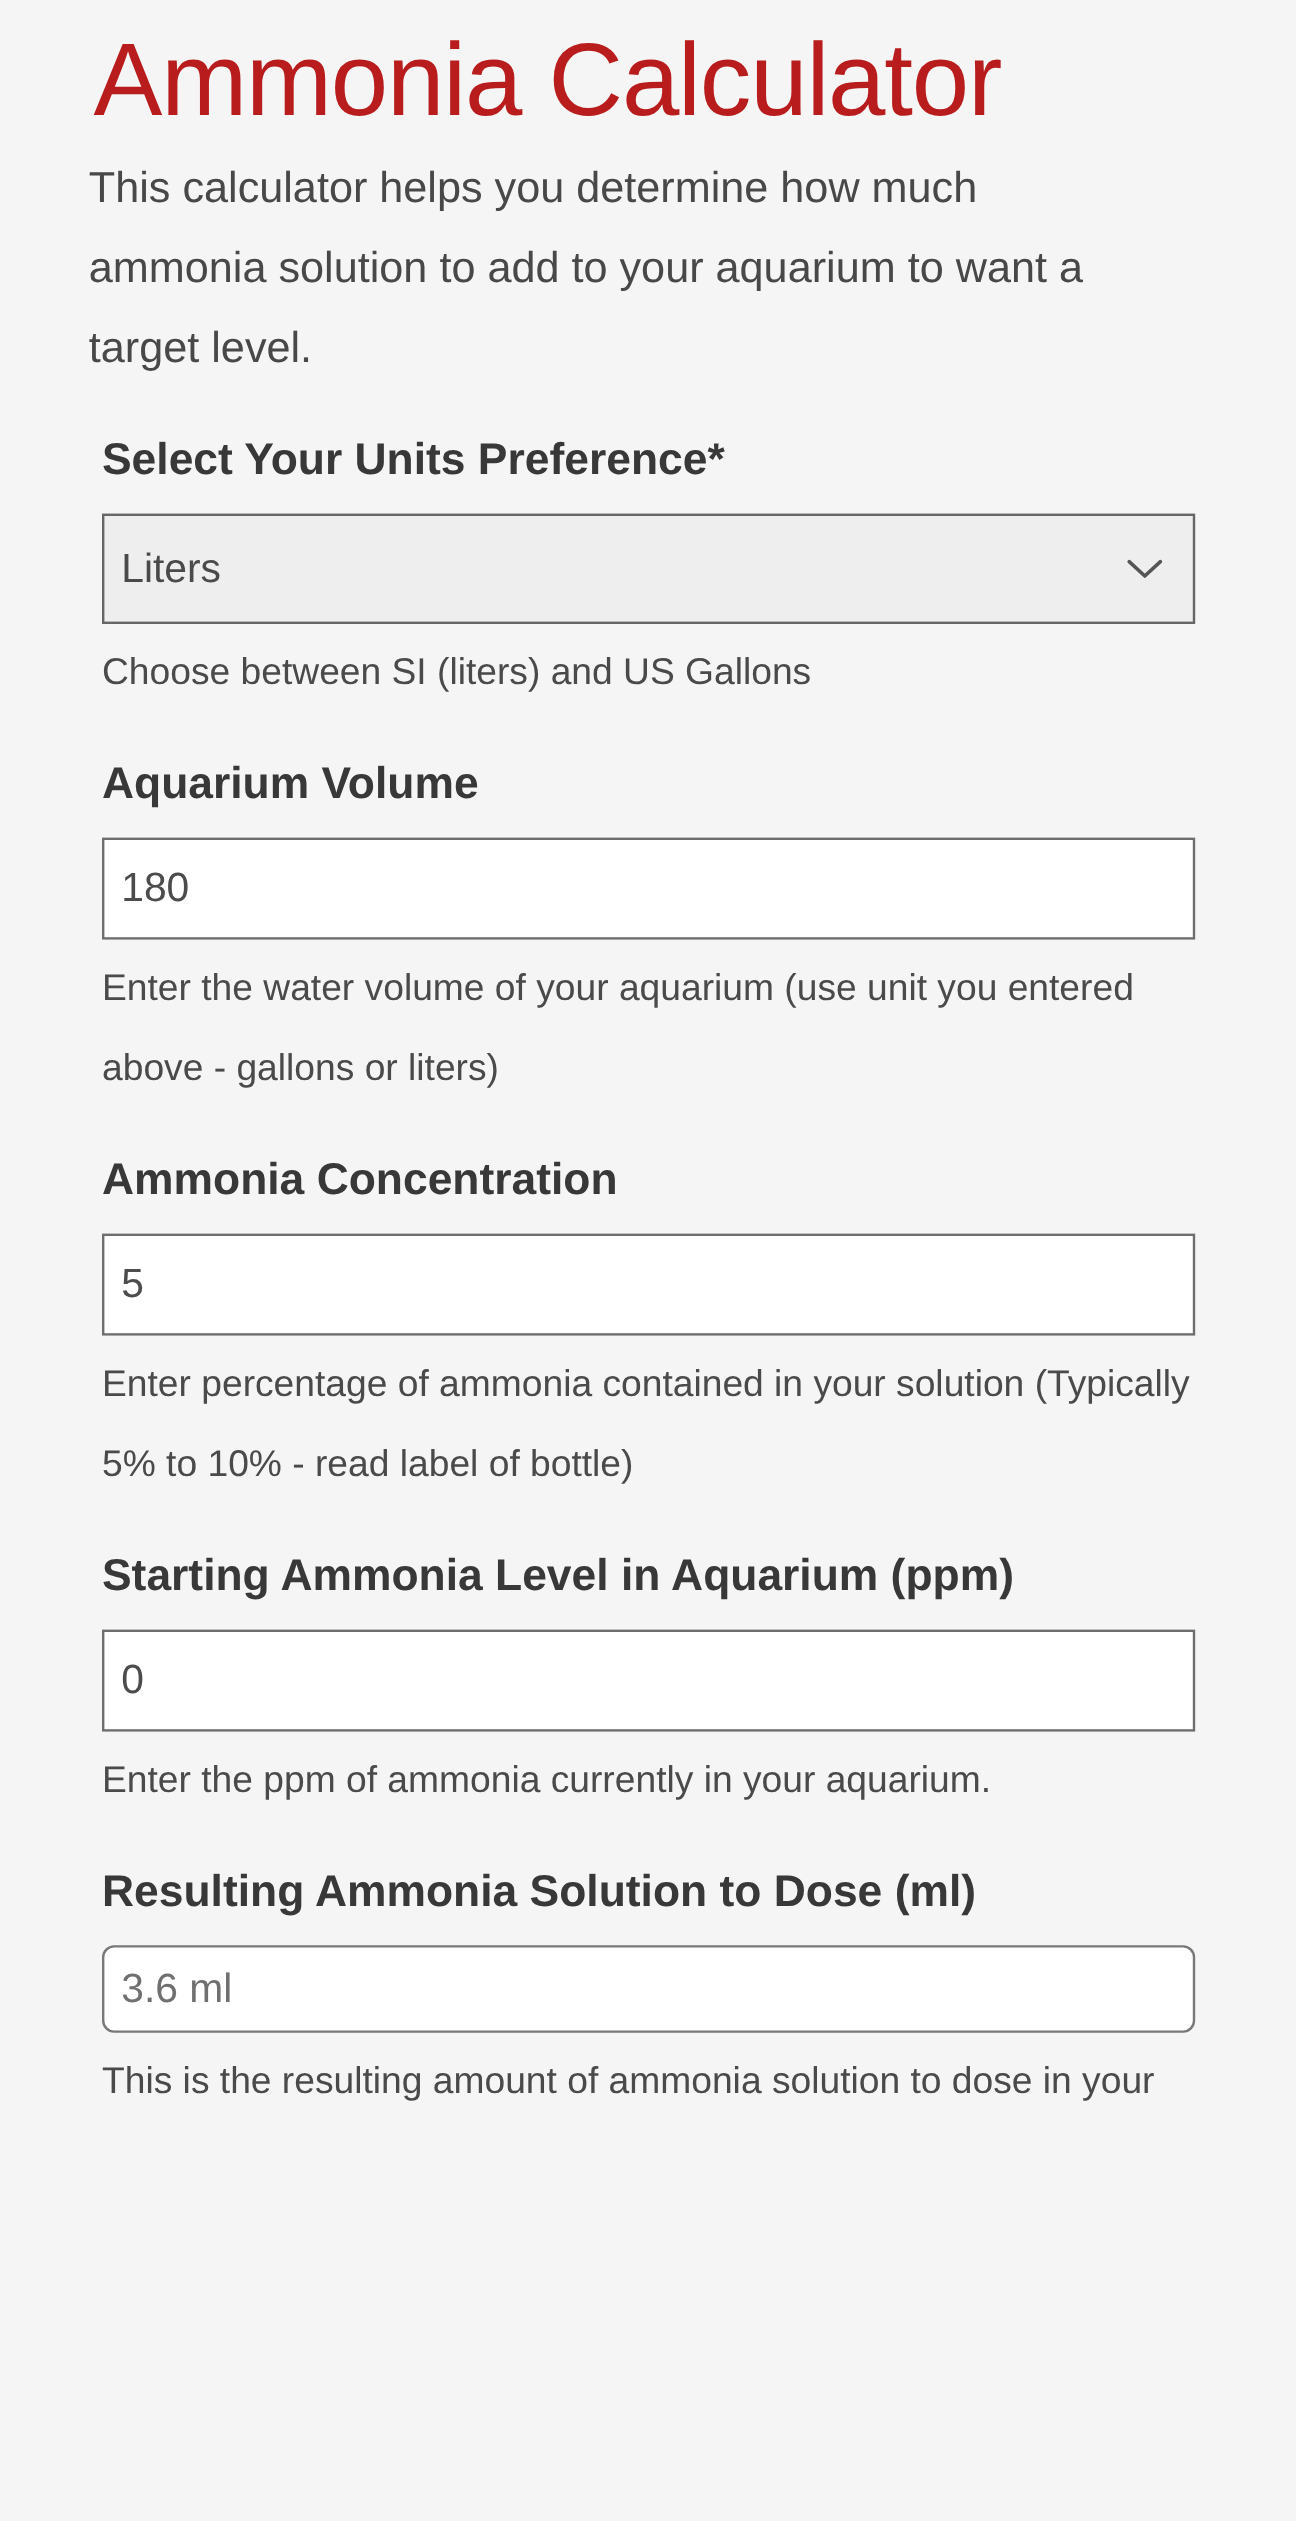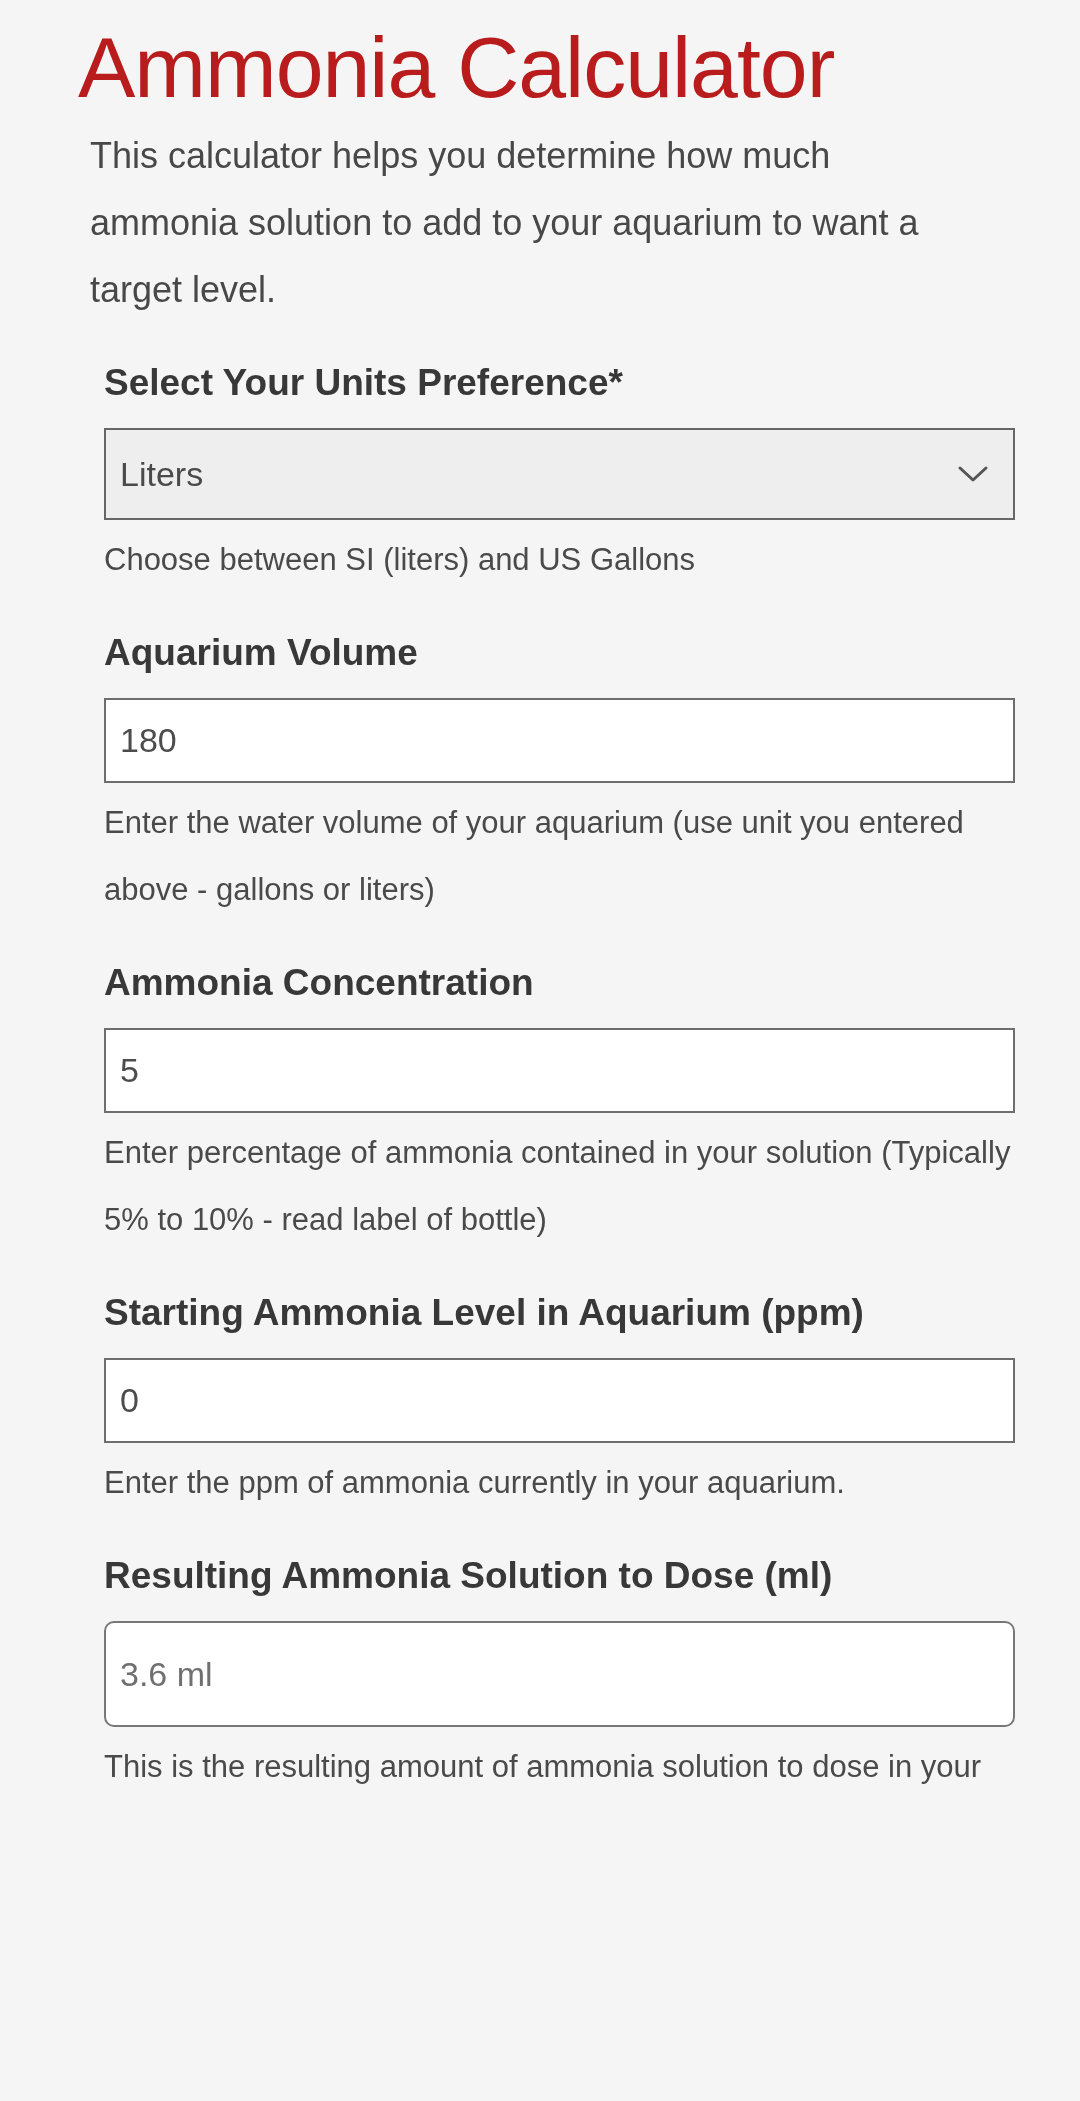--- a/index.html
+++ b/index.html
@@ -7,47 +7,47 @@
     width:1080px;height:2101px;overflow:hidden;
     background:#f5f5f5;
     font-family:"Liberation Sans", sans-serif;
     -webkit-font-smoothing:antialiased;
   }
   .page{padding:0 0 0 74px;width:1006px;}
   .title{
     font-size:86px;font-weight:400;color:#b91c1c;
     line-height:1.05;margin:22px 0 0 4px;letter-spacing:-1px;
   }
-  .intro{margin-top:10px;margin-left:16px;}
+  .intro{margin-top:10px;}
   .intro .line{
     font-size:36px;color:#484848;line-height:67px;white-space:nowrap;
   }
   .form{margin-left:11px;}
-  .field{width:911px;margin-left:19px;}
+  .field{width:911px;}
   .field-label{
     margin-top:38px;margin-bottom:24px;
     font-size:37px;font-weight:700;color:#383838;line-height:43px;
     white-space:nowrap;
   }
   .select-box{
     box-sizing:border-box;width:911px;height:92px;
     background:#eeeeee;border:2px solid #666666;
     display:flex;align-items:center;justify-content:space-between;
     padding:0 24px 0 14px;cursor:pointer;
   }
   .select-value{font-size:34px;color:#4a4a4a;}
   .chevron{display:block;}
   .text-input{
     box-sizing:border-box;display:block;width:911px;height:85px;
     background:#ffffff;border:2px solid #6e6e6e;border-radius:0;
     padding:0 14px;font-family:inherit;font-size:34px;color:#4c4c4c;
     outline:none;
   }
   .result-input{
-    height:106px;border-radius:10px;border-color:#787878;color:#707070;
+    height:73px;border-radius:10px;border-color:#787878;color:#707070;
   }
   .help{margin-top:6px;}
   .help .line{
     font-size:31px;color:#4a4a4a;line-height:67px;white-space:nowrap;
   }
 </style>
 </head>
 <body>
 
 <div class="page">

